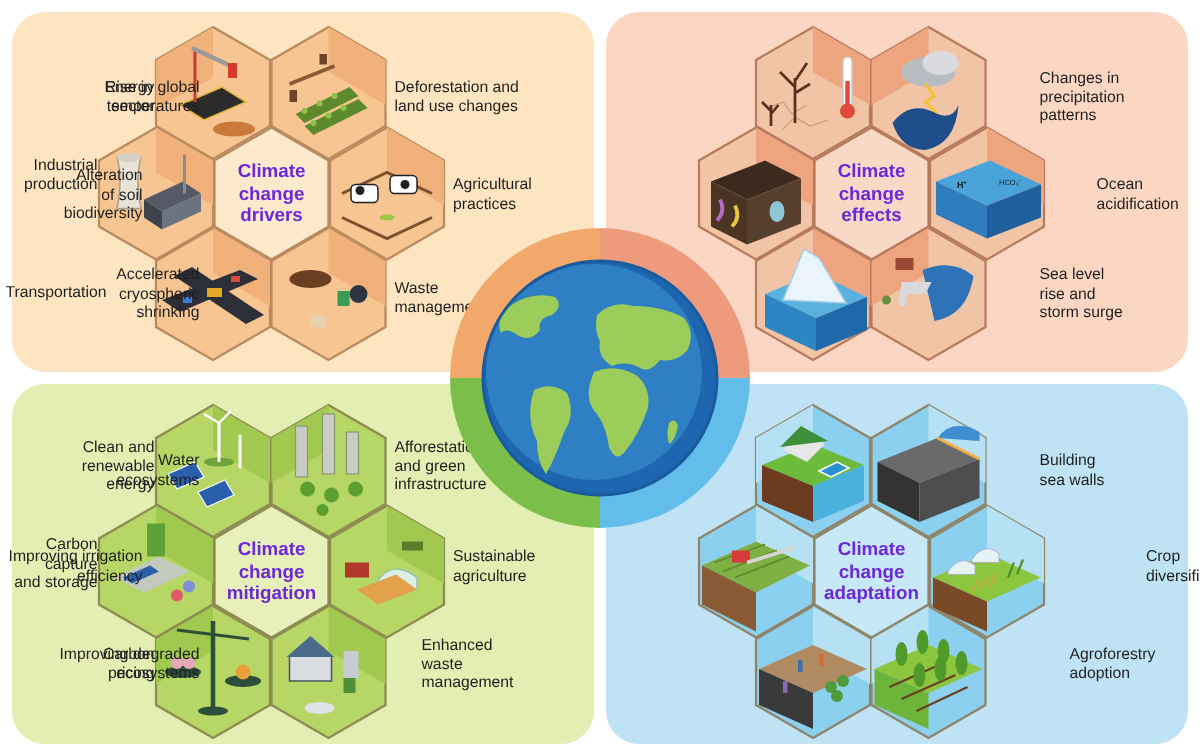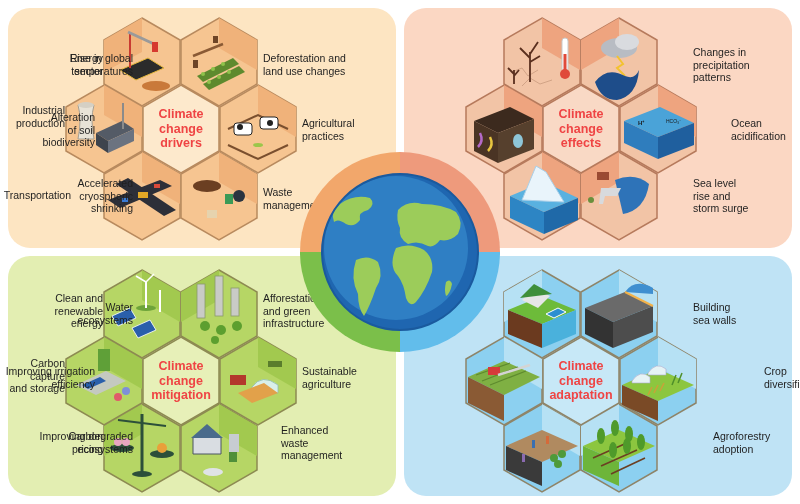--- a/index.html
+++ b/index.html
@@ -6,21 +6,21 @@
   body{width:800px;height:504px;position:relative;overflow:hidden;font-family:"Liberation Sans",sans-serif;}
   .panel{position:absolute;border-radius:22px;}
   .p-tl{left:8px;top:8px;width:388px;height:240px;background:#fde5c2;}
   .p-tr{left:404px;top:8px;width:388px;height:240px;background:#fbd7c3;}
   .p-bl{left:8px;top:256px;width:388px;height:240px;background:#e3eeb2;}
   .p-br{left:404px;top:256px;width:388px;height:240px;background:#bfe3f5;}
   svg.hexes{position:absolute;left:0;top:0;width:800px;height:504px;}
   .lbl{position:absolute;font-size:10.5px;line-height:12.5px;color:#1f1f1f;white-space:pre-line;}
   .lbl.r{text-align:right;}
   .lbl.l{text-align:left;}
-  .ctr{position:absolute;width:80px;text-align:center;font-weight:bold;font-size:12.5px;line-height:14.5px;color:#ef4444;white-space:pre-line;}
+  .ctr{position:absolute;width:80px;text-align:center;font-weight:bold;font-size:12.5px;line-height:14.5px;color:#6d28d9;white-space:pre-line;}
   .globe-wrap{position:absolute;left:300px;top:152px;width:200px;height:200px;}
 </style>
 </head>
 <body>
 
 <div class="panel p-tl"></div>
 <div class="panel p-tr"></div>
 <div class="panel p-bl"></div>
 <div class="panel p-br"></div>
 

